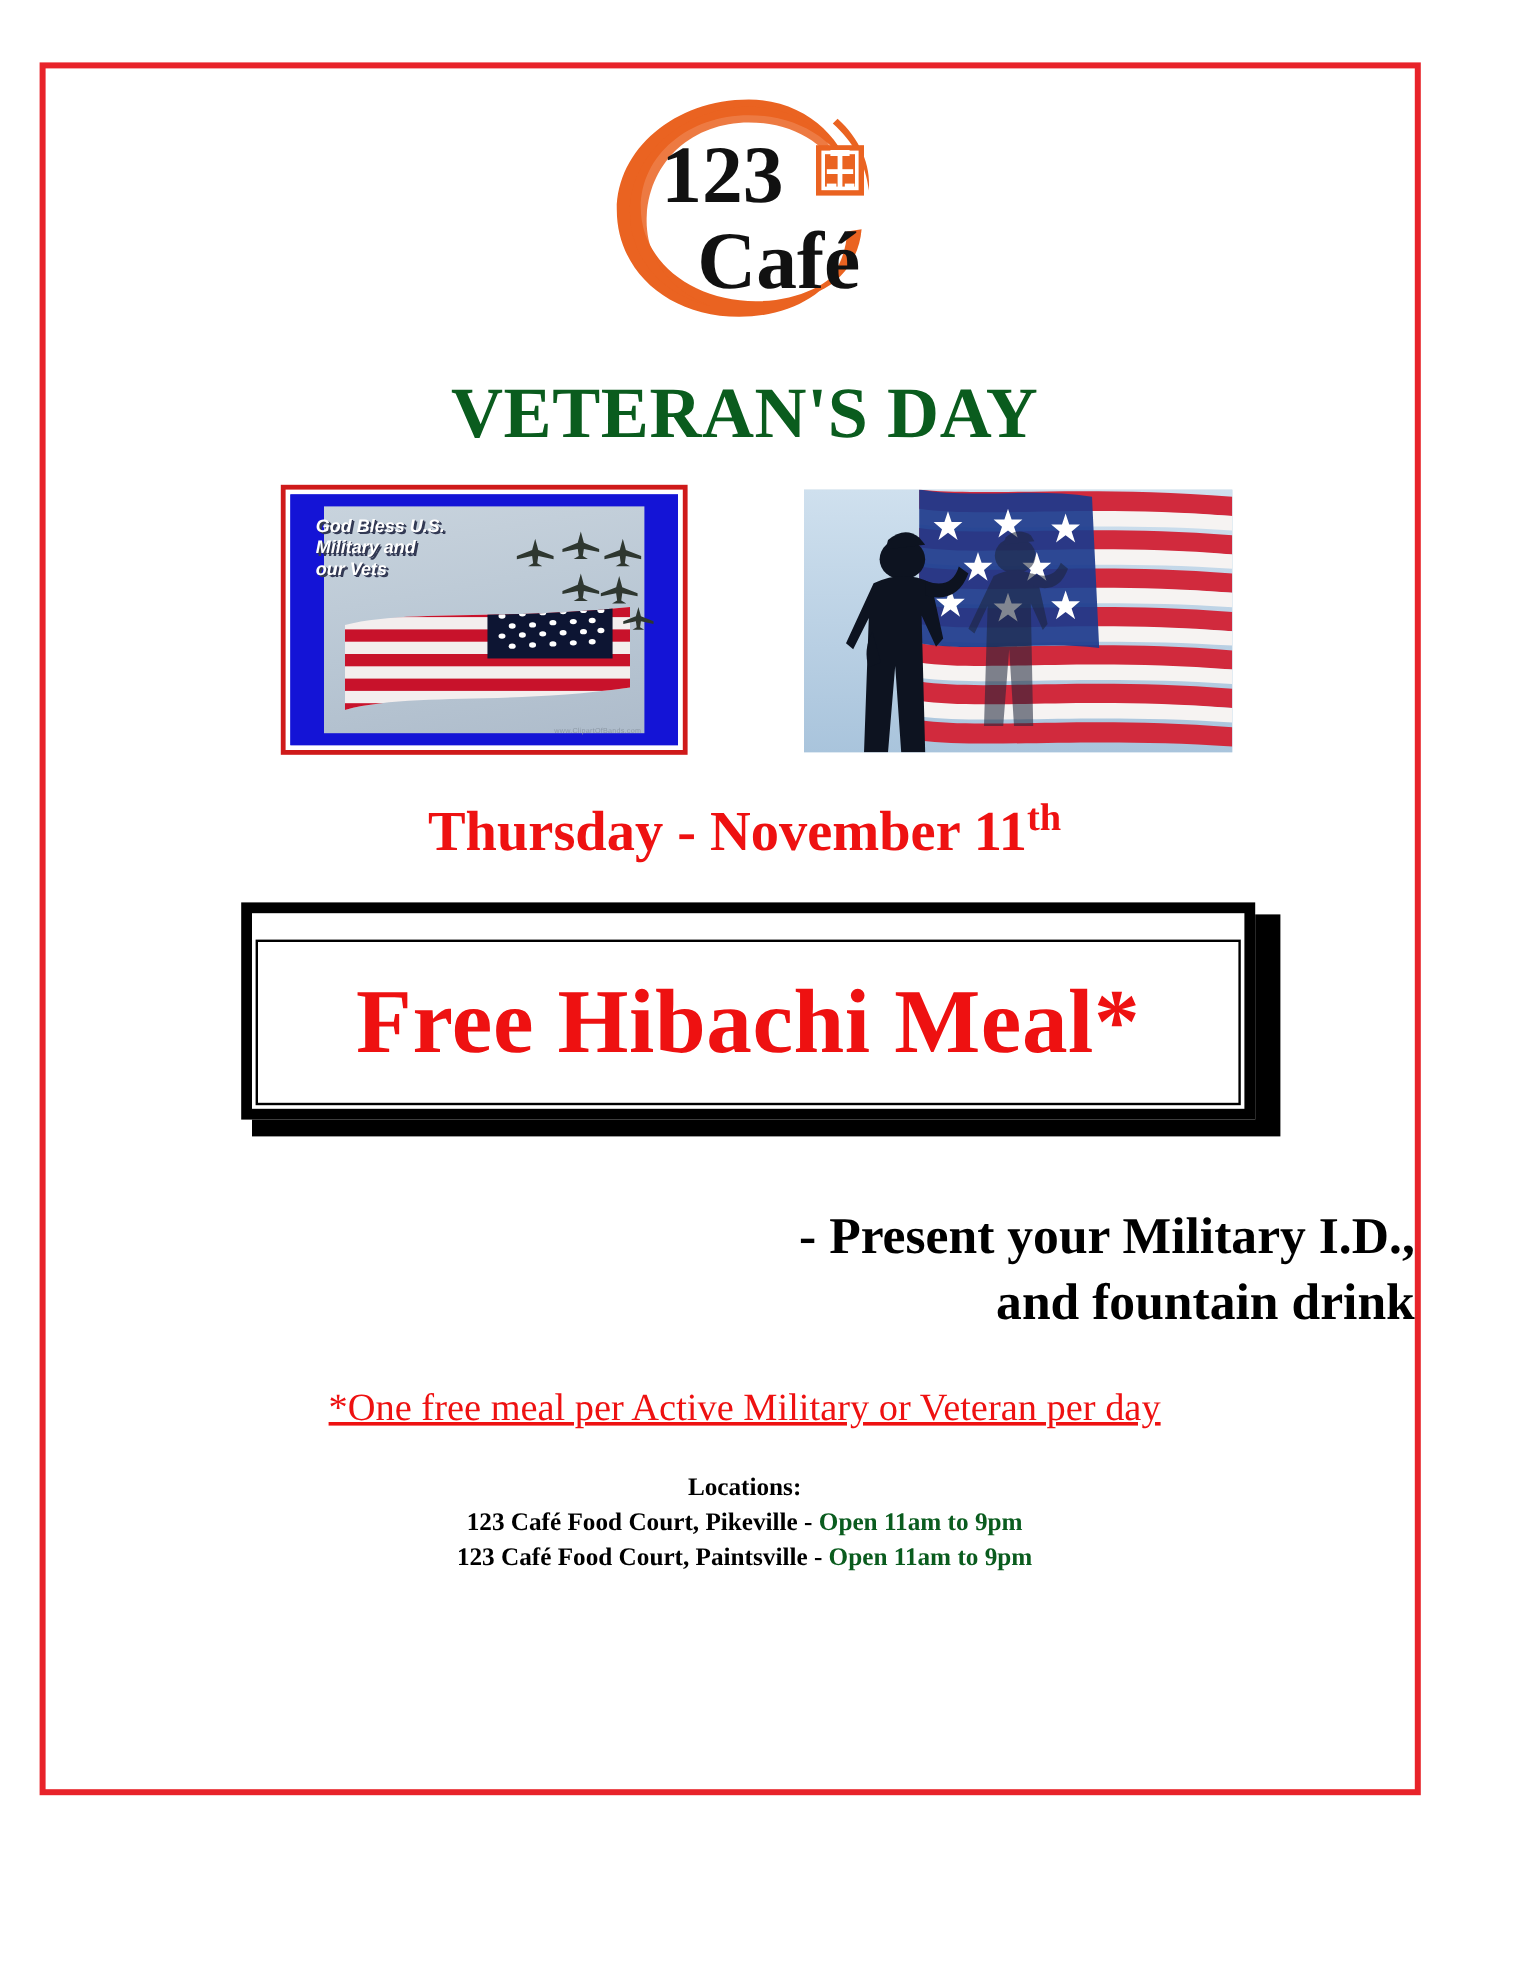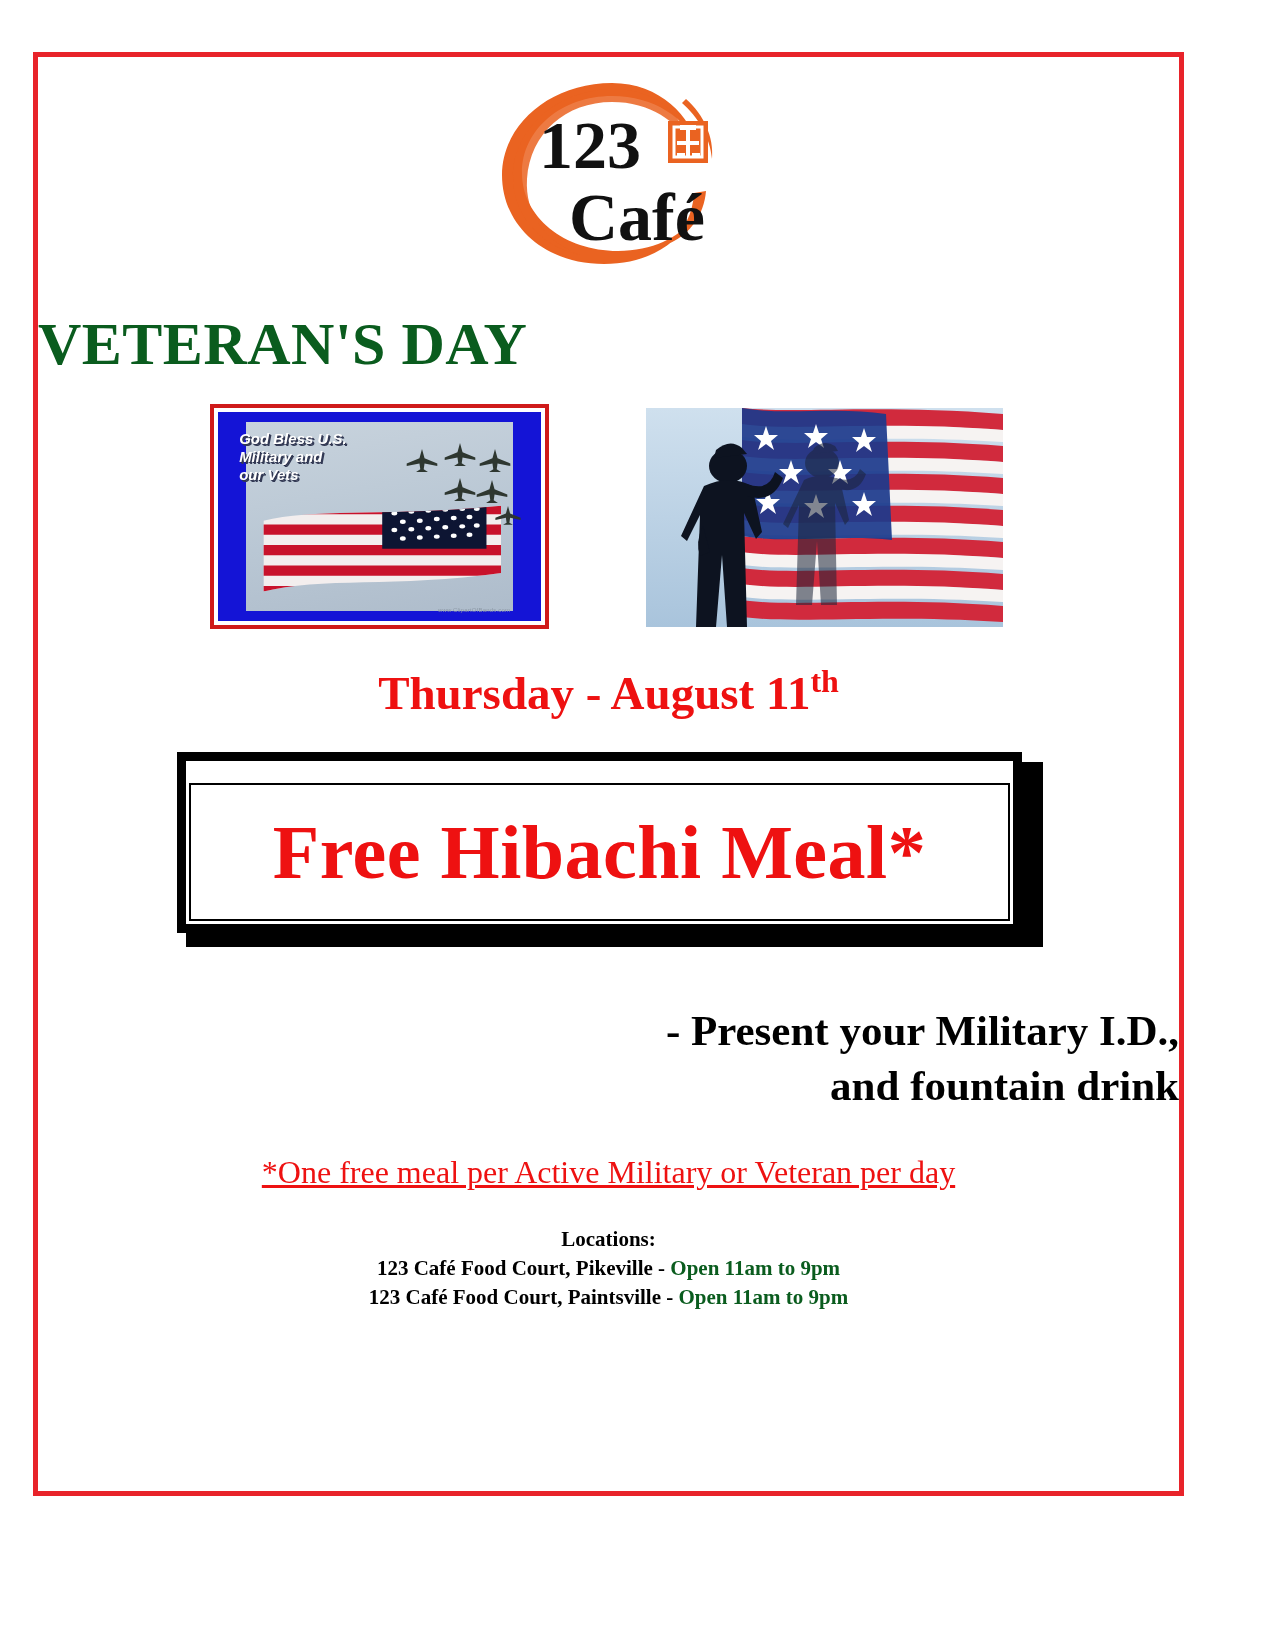--- a/index.html
+++ b/index.html
@@ -33,41 +33,42 @@
     box-sizing: border-box;
   }
 
   .content {
     position: absolute;
     left: 38px;
     top: 57px;
     width: 1141px;
     height: 1564px;
     box-sizing: border-box;
+    padding-left: 24px;
   }
 
   
   .logo-wrap {
     position: relative;
     width: 100%;
     height: 215px;
   }
   .logo {
     position: absolute;
     left: 50%;
     top: 18px;
     transform: translateX(-50%);
     width: 250px;
     height: 195px;
   }
   .logo svg { display:block; width:250px; height:195px; }
 
   
   .title {
-    text-align: left;
+    text-align: center;
     color: #0a5c1e;
     font-size: 60px;
     font-weight: bold;
     letter-spacing: 0.5px;
     line-height: 1.0;
     margin-top: 42px;
   }
 
   
   .img-row {
@@ -452,21 +453,21 @@
             <path d="M70 42 q14 -12 26 -2 l5 6 -33 4 Z"></path>
             <path d="M58 78 q26 -12 48 0 l10 46 -6 7 -12 -26 3 114 -20 0 -5 -72 -6 72 -20 0 4 -112 -13 26 -6 -5 Z"></path>
             <path d="M101 76 q22 8 28 -12 l8 6 q-10 26 -36 18 Z"></path>
             <path d="M57 118 q-8 16 -3 30 l10 -4 Z"></path>
           </g>
         </svg>
       </div>
     </div>
 
     <div class="dateline">
-      <span>Thursday - August 11</span><sup>th</sup>
+      <span>Thursday - November 11</span><sup>th</sup>
     </div>
 
 
     <div class="offer-zone">
       <div class="offer-shadow"></div>
       <div class="offer-box">
         <div class="offer-inner">
           <span class="offer-text">Free Hibachi Meal*</span>
         </div>
       </div>

